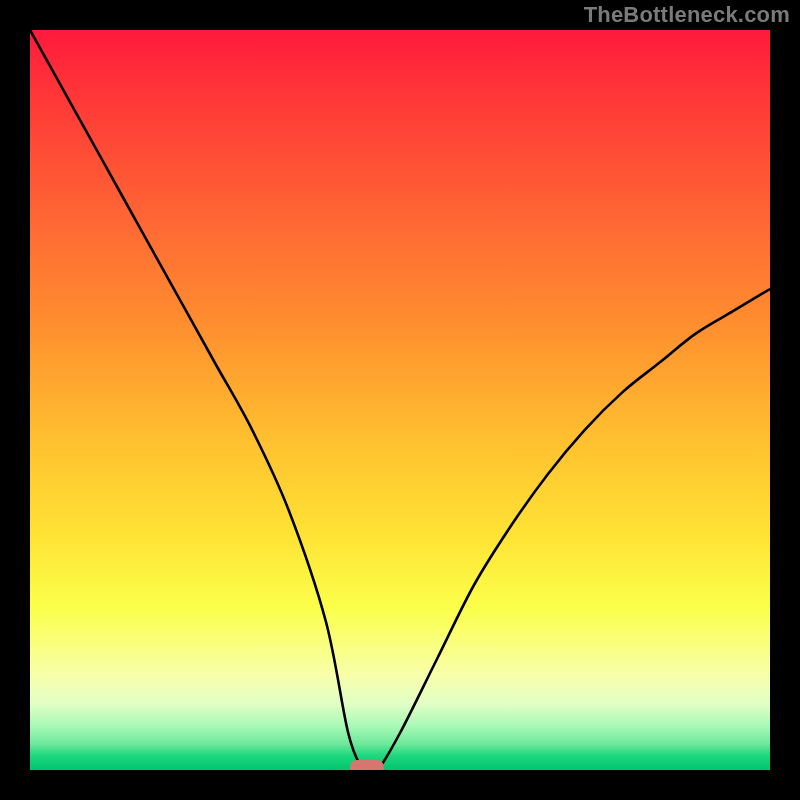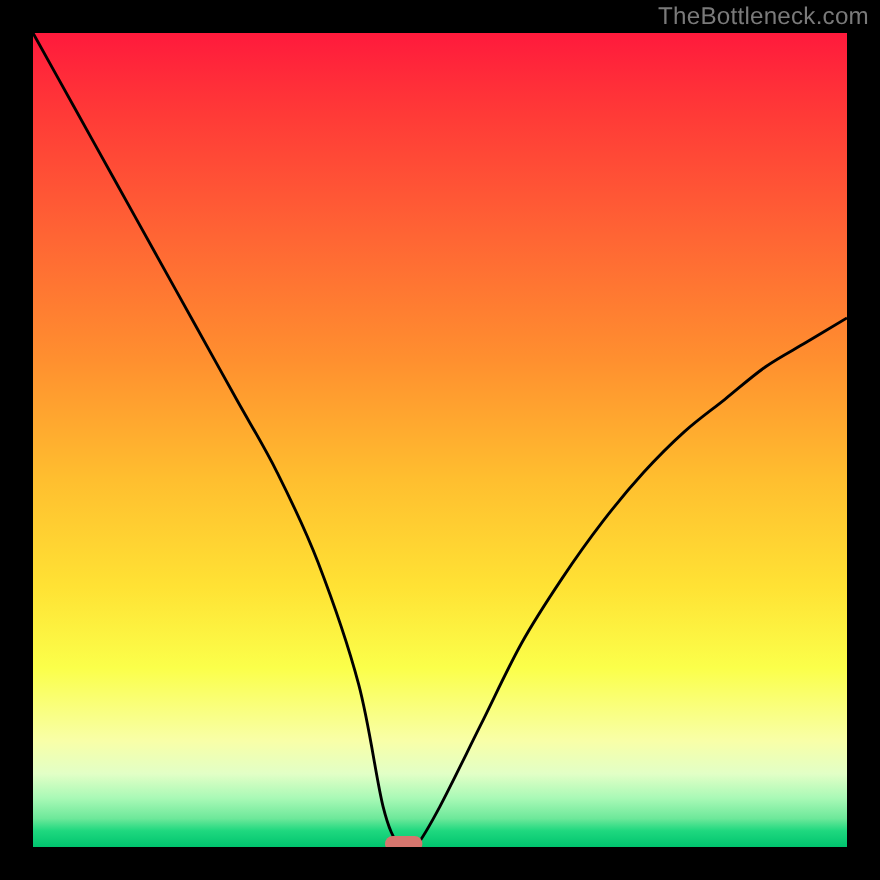--- a/index.html
+++ b/index.html
@@ -16,21 +16,21 @@
     width: 800px;
     height: 800px;
     background: #000;
   }
   .watermark {
     position: absolute;
     top: 2px;
     right: 10px;
     color: #7a7a7a;
     font-size: 22px;
-    font-weight: 400;
+    font-weight: 700;
     letter-spacing: 0.2px;
     z-index: 10;
   }
   .plot-area {
     position: absolute;
     left: 30px;
     top: 30px;
     width: 740px;
     height: 740px;
     overflow: hidden;

